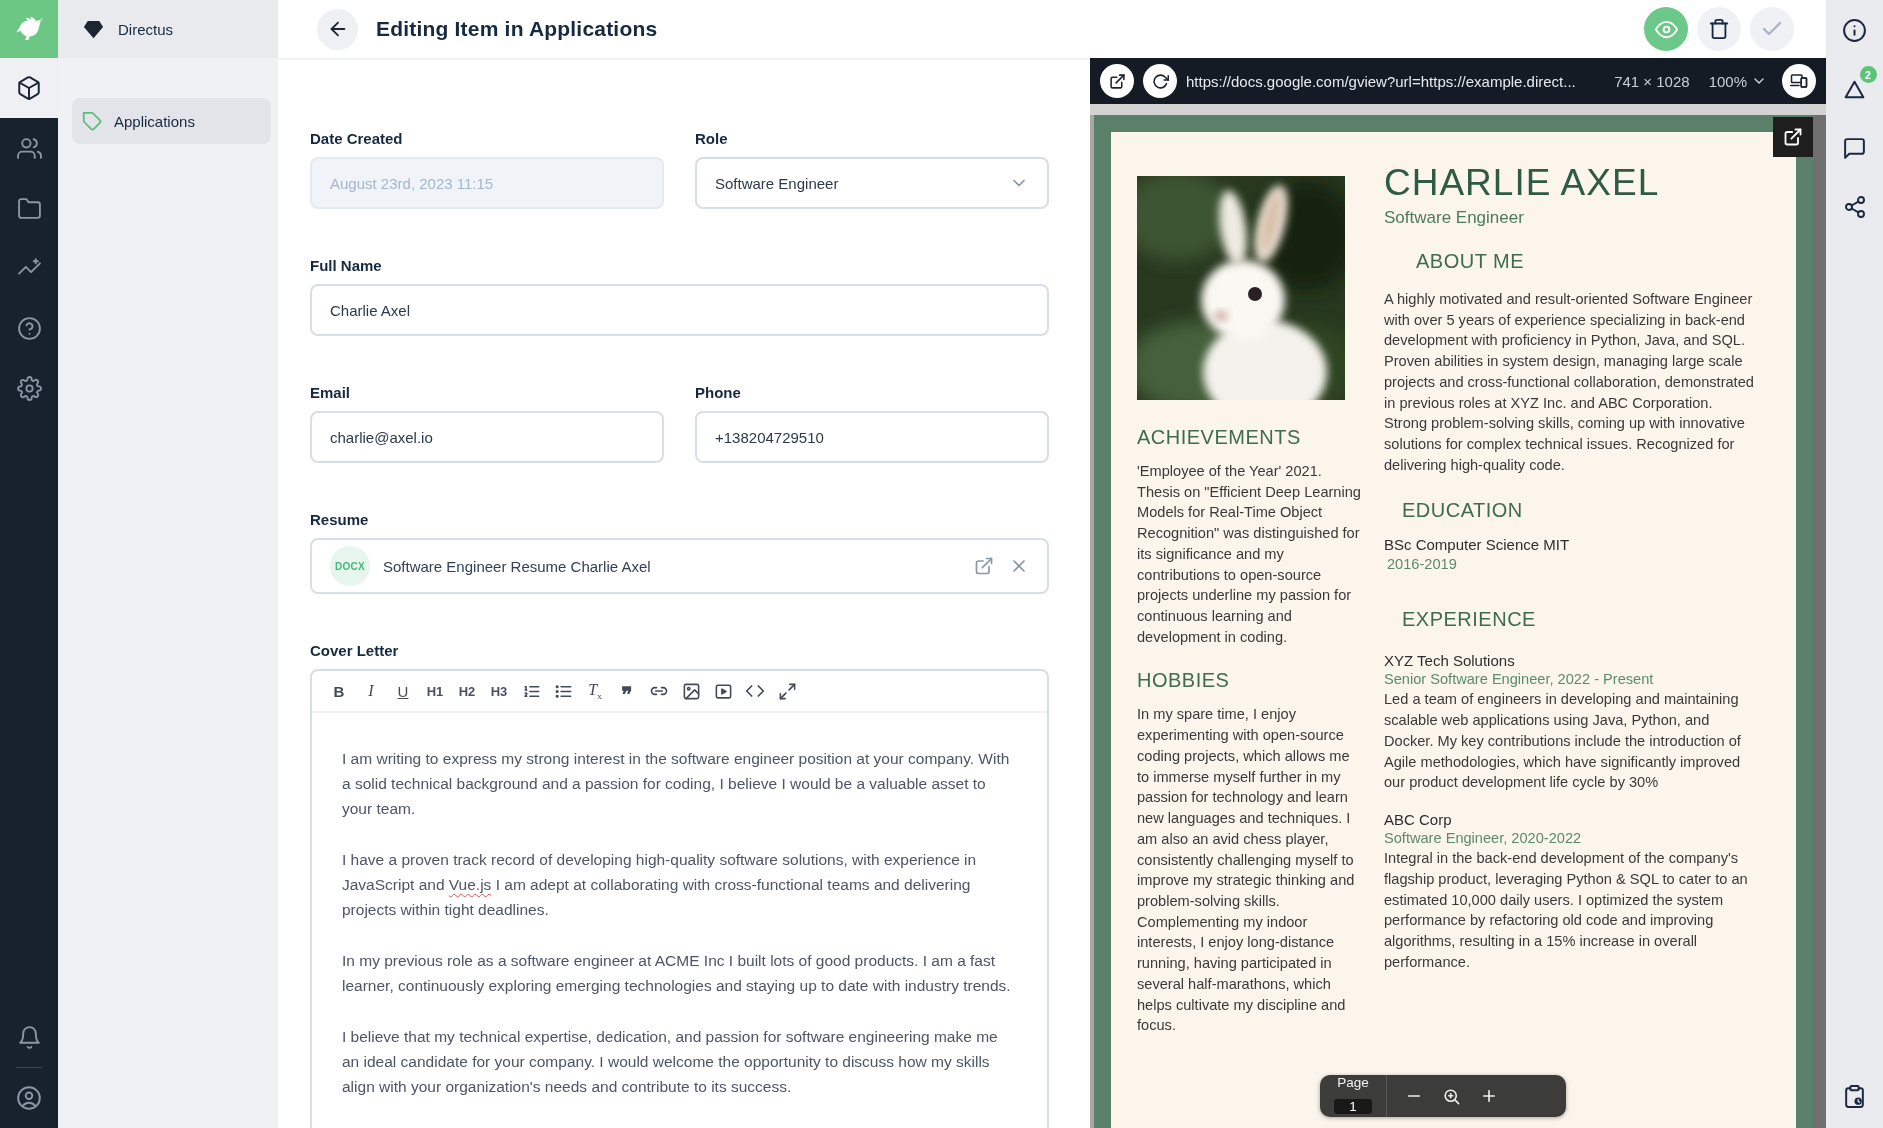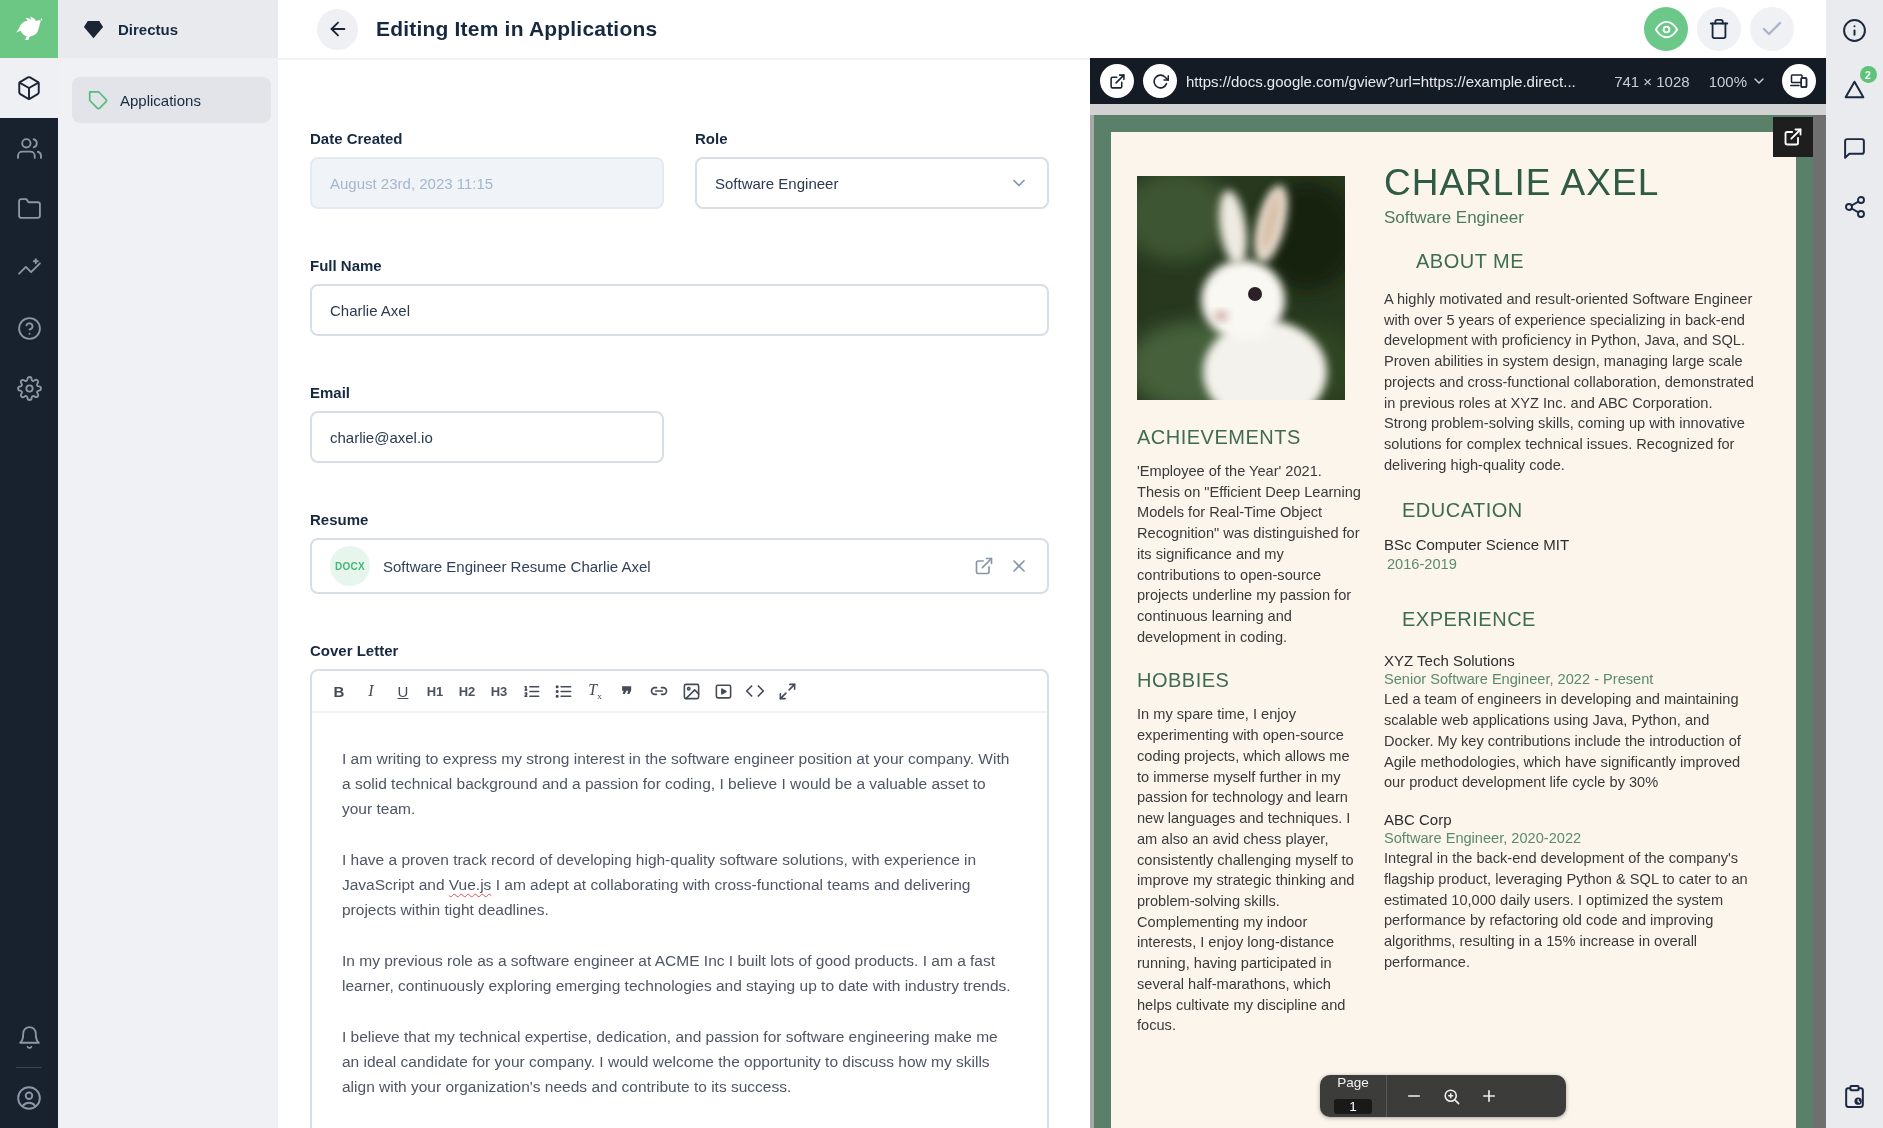--- a/index.html
+++ b/index.html
@@ -11,22 +11,22 @@
   .rail { position:absolute; left:0; top:0; width:58px; height:1128px; background:#18212E; display:flex; flex-direction:column; align-items:center; }
   .logo { width:58px; height:58px; background:#6CC784; display:flex; align-items:center; justify-content:center; flex:none; }
   .rail-item { width:58px; height:60px; display:flex; align-items:center; justify-content:center; color:#8C95A5; flex:none; cursor:pointer; }
   .rail-item.active { background:#EEF0F4; color:#1B2534; }
   .rail-spacer { margin-top:auto; }
   .rail-divider { width:26px; height:1px; background:#3A4352; flex:none; }
 
   
   .sidebar { position:absolute; left:58px; top:0; width:220px; height:1128px; background:#F0F1F5; }
   .sidebar-header { height:58px; background:#E8EAED; display:flex; align-items:center; padding-left:24px; gap:13px; }
-  .sidebar-header .txt { font-size:15px; font-weight:700; color:#172940; }
-  .sidebar-item { margin:19px 7px 0 14px; height:46px; border-radius:8px; background:#E2E4E9; display:flex; align-items:center; padding-left:16px; gap:11px; cursor:pointer; }
+  .sidebar-header .txt { font-size:15px; font-weight:400; color:#172940; }
+  .sidebar-item { margin:40px 7px 0 14px; height:46px; border-radius:8px; background:#E2E4E9; display:flex; align-items:center; padding-left:10px; gap:11px; cursor:pointer; }
   .sidebar-item .txt { font-size:15px; font-weight:500; color:#172940; }
 
   
   .header { position:absolute; left:278px; top:0; width:1548px; height:58px; background:#fff; display:flex; align-items:center; z-index:5; }
   .header-border { position:absolute; left:278px; top:58px; width:812px; height:2px; background:#EEF1F5; z-index:4; }
   .back-btn { width:41px; height:41px; border-radius:50%; background:#EEF0F4; color:#1B2534; display:flex; align-items:center; justify-content:center; margin-left:39px; cursor:pointer; flex:none; }
   .page-title { margin-left:18px; font-size:21px; font-weight:800; color:#172940; letter-spacing:.2px; }
   .header-actions { position:absolute; right:32px; top:7px; display:flex; gap:9px; }
   .action-btn { width:44px; height:44px; border-radius:50%; display:flex; align-items:center; justify-content:center; cursor:pointer; }
   .action-btn.preview-on { background:#6BC889; color:#fff; }
@@ -252,20 +252,24 @@
       <div class="fcol wide">
         <div class="flabel">Full Name</div>
         <input class="input" value="Charlie Axel" style="">
       </div>
     </div>
 
     <div class="frow">
       <div class="fcol">
         <div class="flabel">Email</div>
         <input class="input" value="charlie@axel.io" style="">
+      </div>
+      <div class="fcol">
+        <div class="flabel">Phone</div>
+        <input class="input" value="+138204729510" style="">
       </div>
     </div>
 
     <div class="frow">
       <div class="fcol wide">
         <div class="flabel">Resume</div>
         <div class="input file-input">
           <span class="docx-chip">DOCX</span>
           <span class="file-name">Software Engineer Resume Charlie Axel</span>
           <span class="file-actions">

